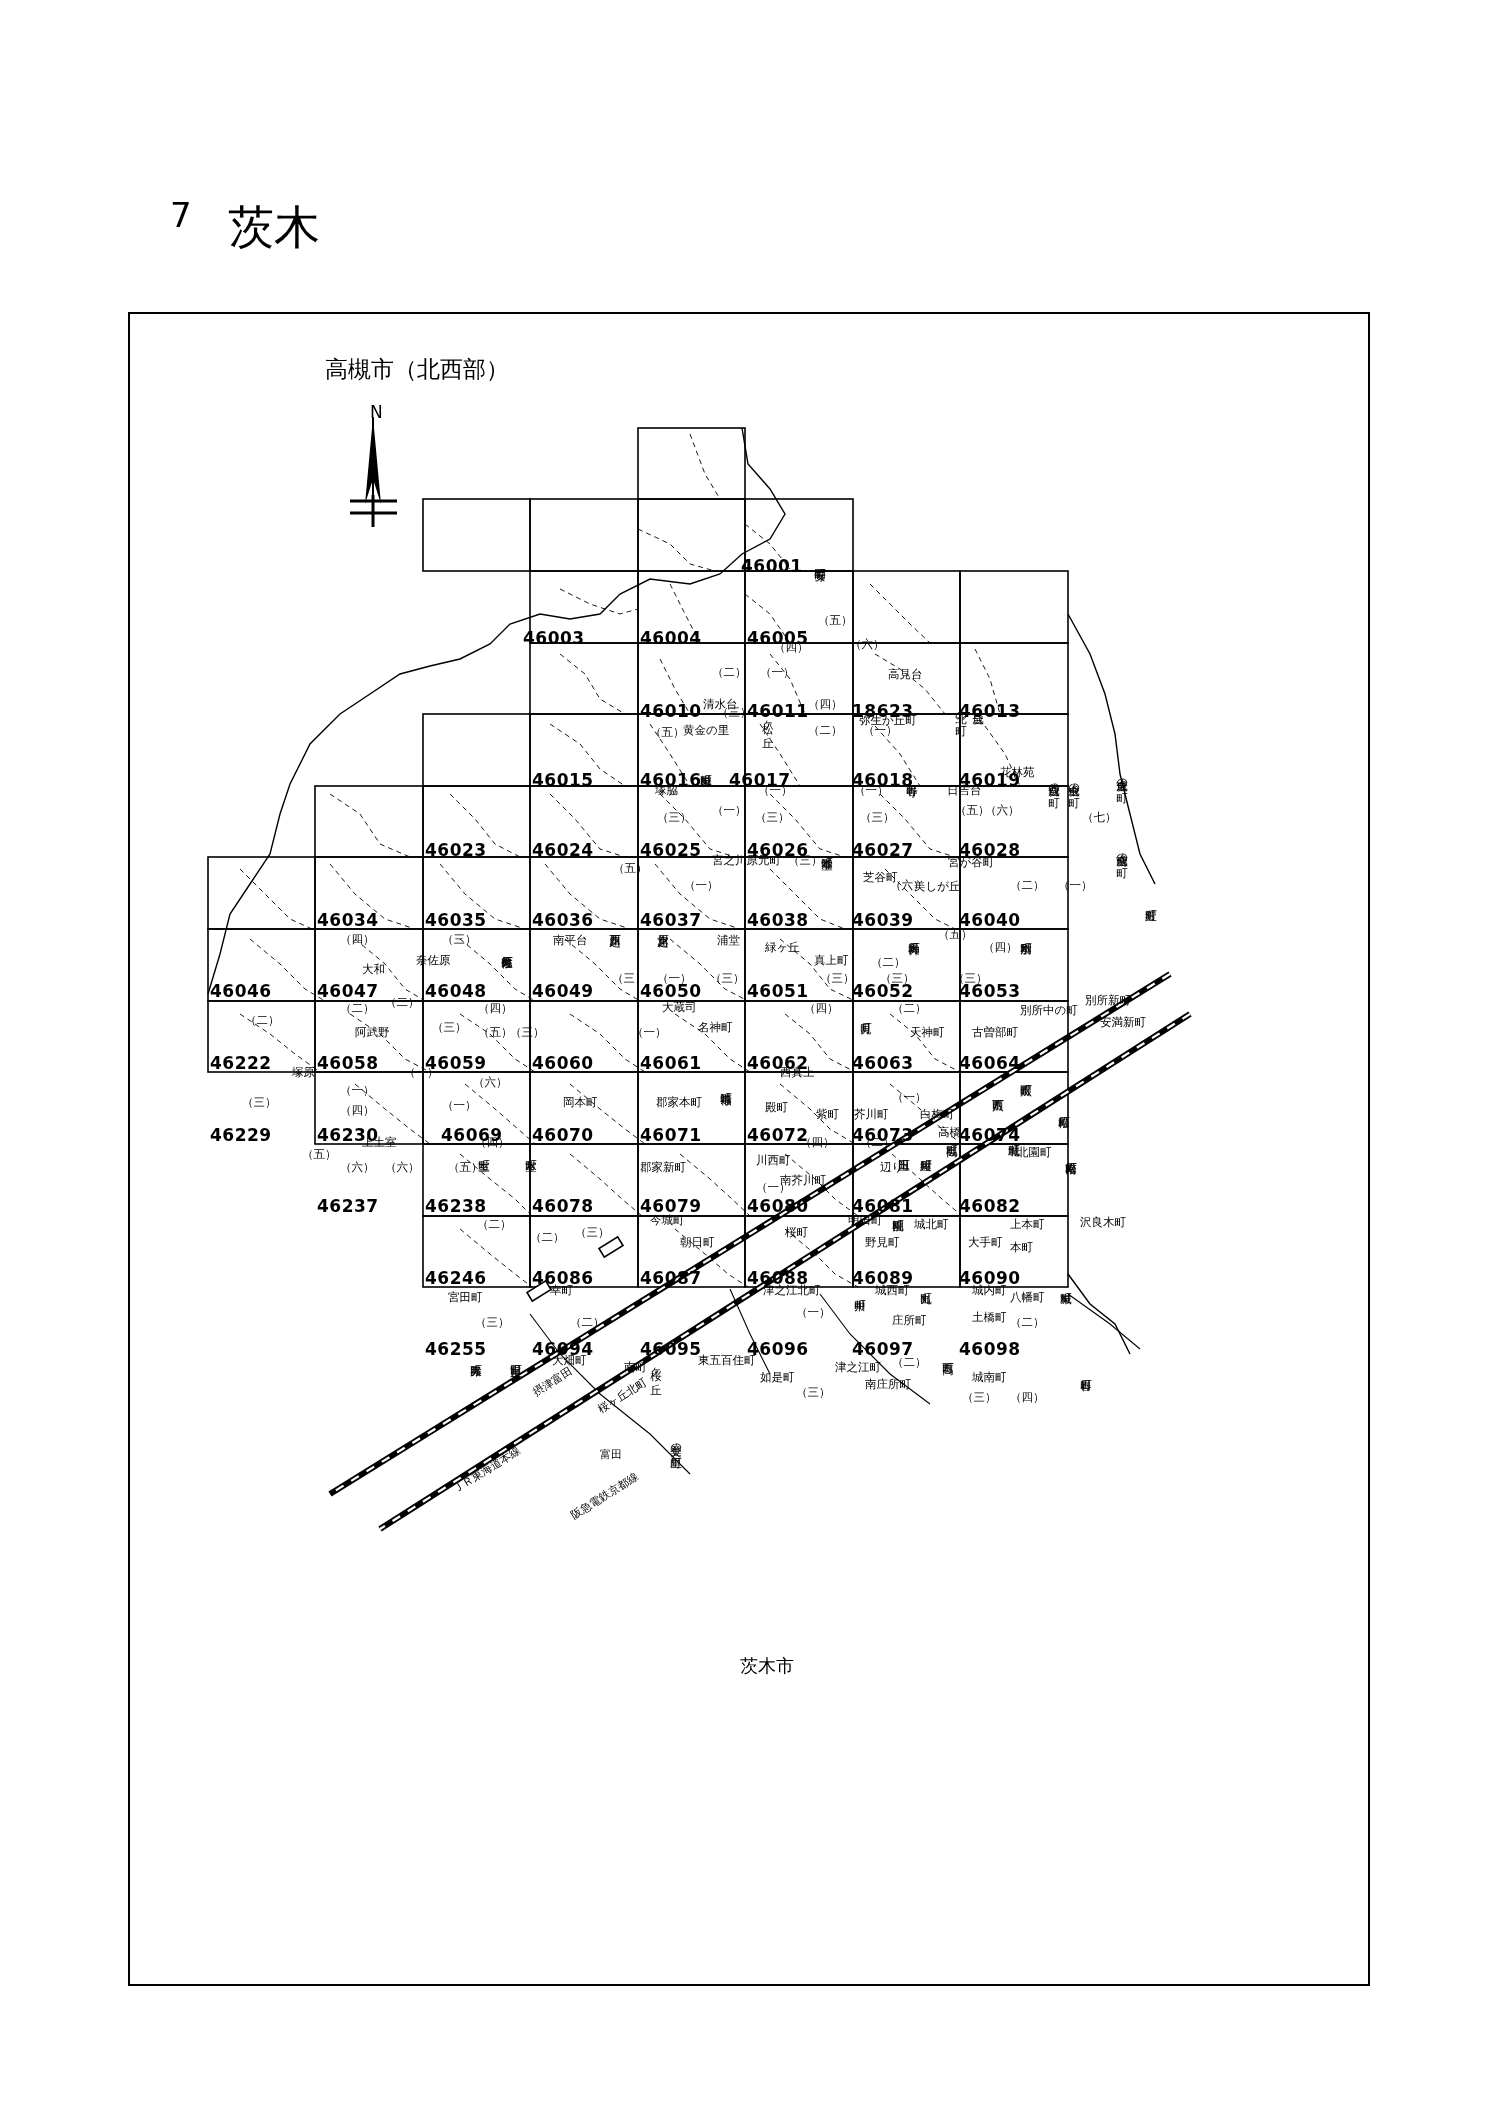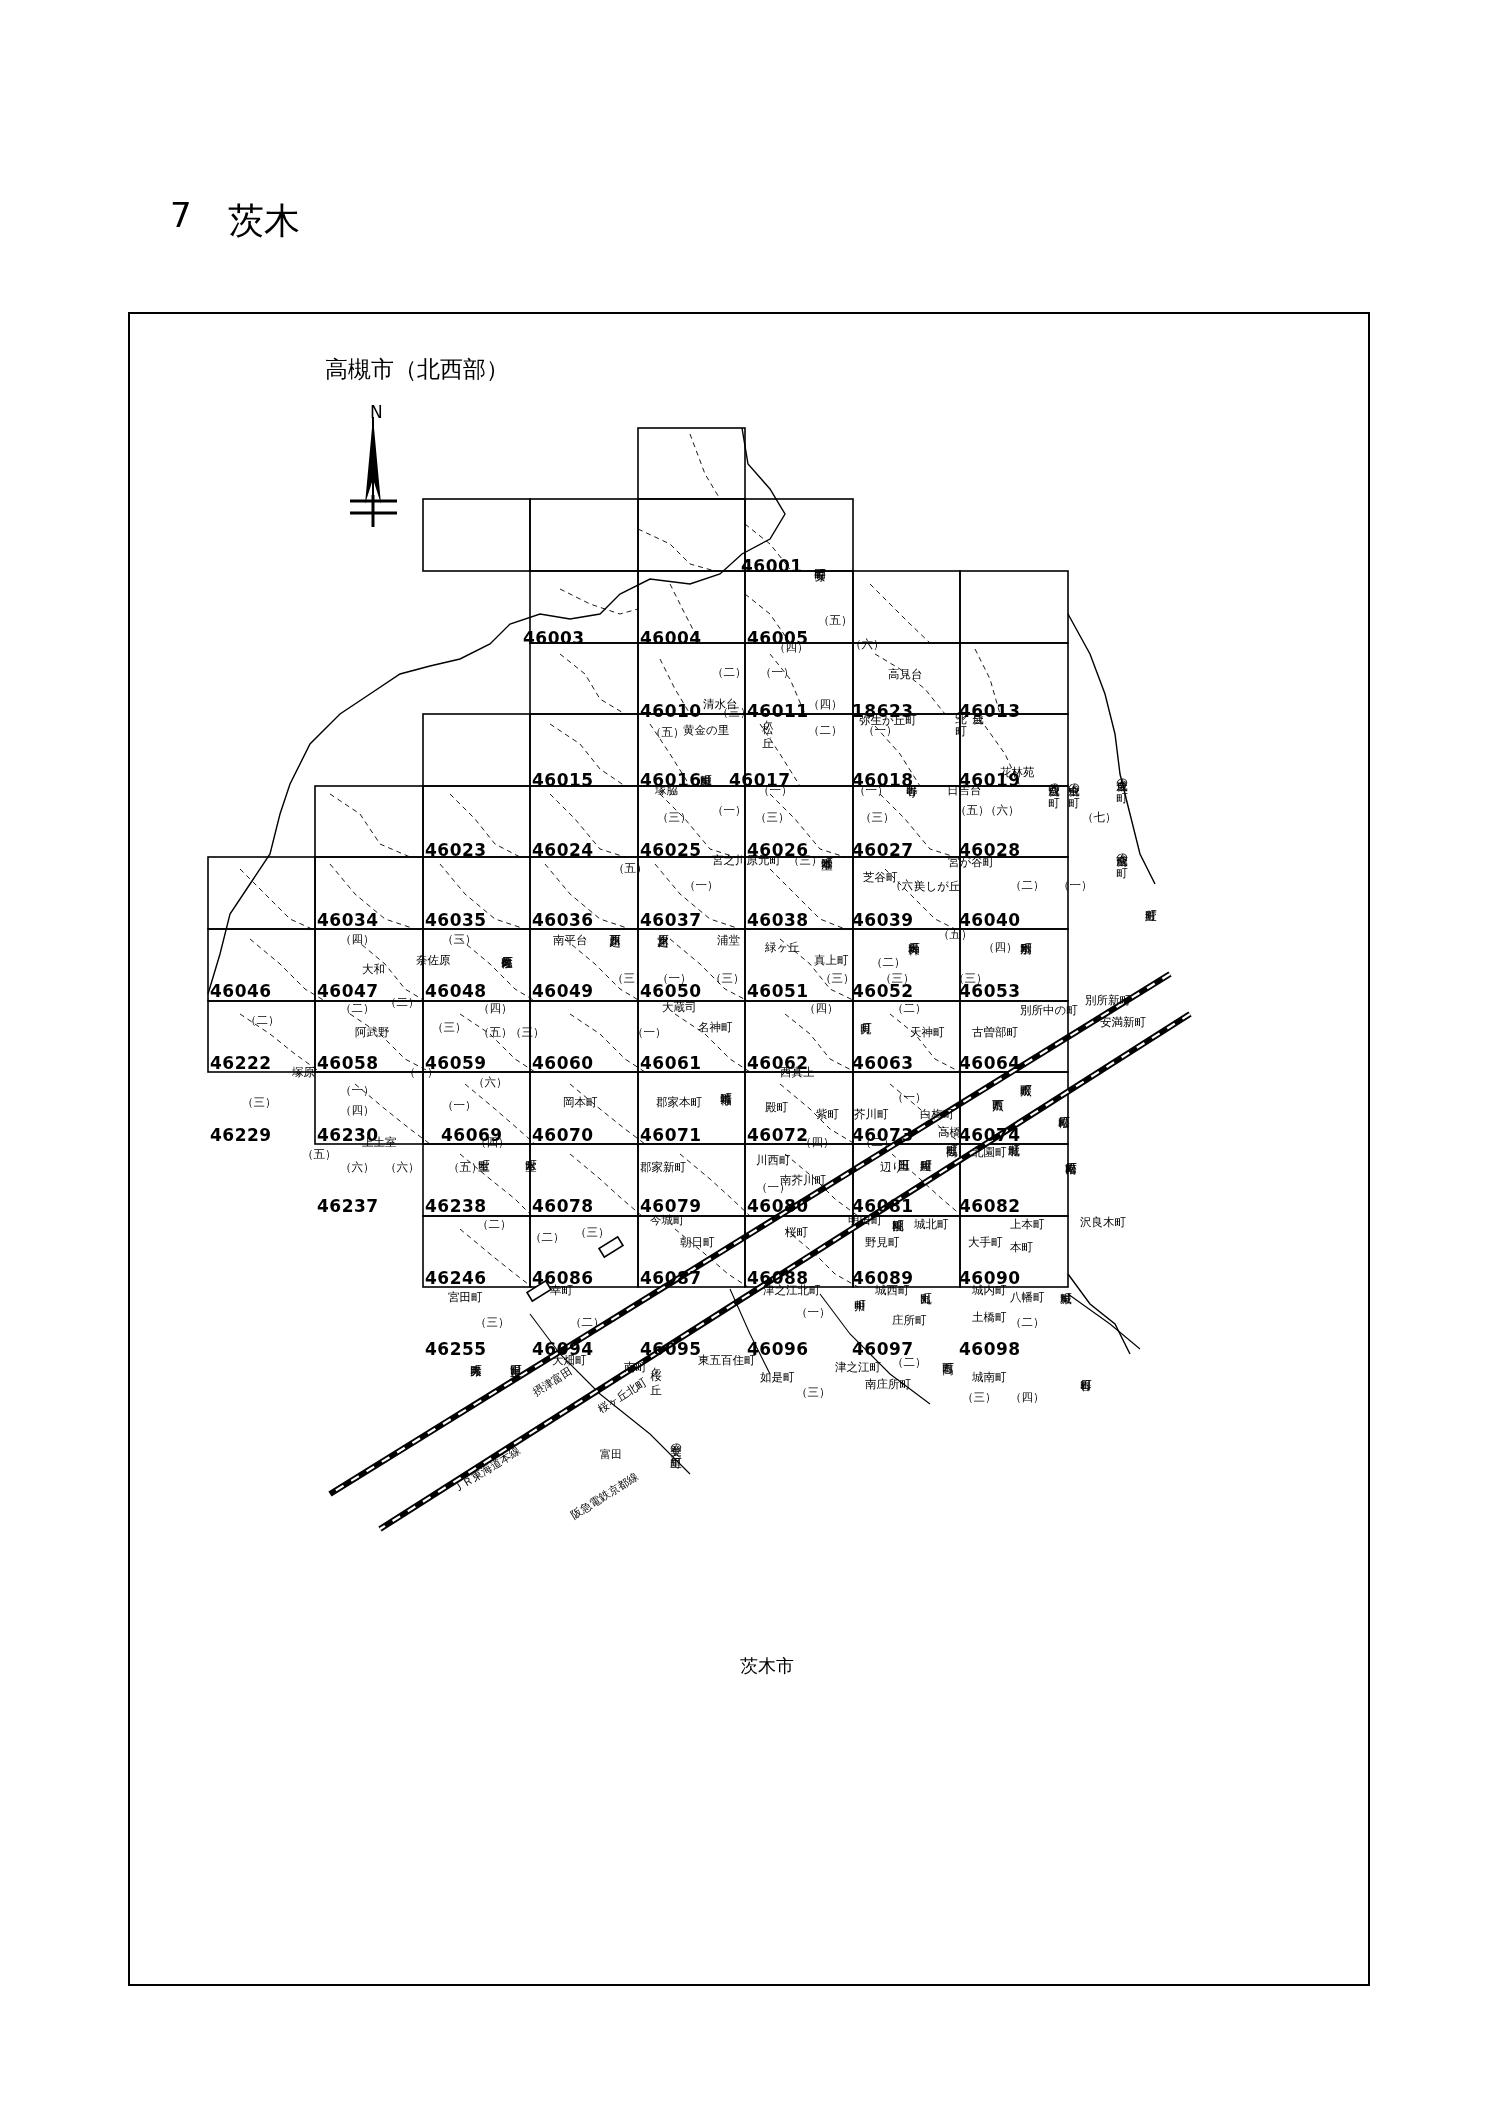--- a/index.html
+++ b/index.html
@@ -1,20 +1,20 @@
 <!DOCTYPE html>
 <html><head>
 <meta charset="utf-8">
 <style>
   html,body{margin:0;padding:0;background:#ffffff;}
   body{width:1500px;height:2121px;position:relative;font-family:"DejaVu Sans","Liberation Sans",sans-serif;color:#000;}
   .page{position:absolute;left:0;top:0;width:1500px;height:2121px;}
   #title-sakuin{position:absolute;left:480px;top:130px;font-size:42px;letter-spacing:48px;font-weight:500;}
   #title-number{position:absolute;left:170px;top:195px;font-size:34px;}
-  #title-name{position:absolute;left:228px;top:197px;font-size:36px;font-family:Liberation Serif, serif;}
+  #title-name{position:absolute;left:228px;top:197px;font-size:46px;font-family:Liberation Serif, serif;}
   .frame{position:absolute;left:128px;top:312px;width:1238px;height:1670px;border:2px solid #000;background:#fff;}
   #city-label{position:absolute;left:195px;top:40px;font-size:23px;}
   #compass{position:absolute;left:215px;top:95px;width:70px;height:120px;}
   #compass-n{position:absolute;left:240px;top:88px;font-size:17px;}
   #map-area{position:absolute;left:0;top:0;width:1238px;height:1670px;}
   #bottom-city{position:absolute;left:610px;top:1340px;font-size:18px;}
   .cellnum{position:absolute;font-size:17px;font-weight:600;letter-spacing:.5px;}
   .place{position:absolute;font-size:11.5px;line-height:1.05;}
   .place.v{writing-mode:vertical-rl;text-orientation:upright;}
   .rail{position:absolute;font-size:11px;}
@@ -412,21 +412,21 @@
         <div class="place" style="left: 626px; top: 840px;">川西町</div>
         <div class="place" style="left: 670px; top: 822px;">（四）</div>
         <div class="place" style="left: 650px; top: 860px;">南芥川町</div>
         <div class="place" style="left: 626px; top: 867px;">（一）</div>
         <div class="place" style="left: 730px; top: 822px;">（二）</div>
         <div class="place" style="left: 750px; top: 847px;">辺り</div>
         <div class="place v" style="left: 768px; top: 837px;">上田町</div>
         <div class="place v" style="left: 790px; top: 837px;">紺屋町</div>
         <div class="place v" style="left: 816px; top: 822px;">高槻町</div>
         <div class="place" style="left: 808px; top: 812px;">高橋</div>
-        <div class="place" style="left: 842px; top: 832px;">北園町</div>
+        <div class="place" style="left: 842px; top: 832px; padding-left: 45px;">北園町</div>
         <div class="place v" style="left: 878px; top: 822px;">城北町</div>
         <div class="place v" style="left: 935px; top: 840px;">南松原町</div>
         <div class="place" style="left: 347px; top: 904px;">（二）</div>
         <div class="place" style="left: 400px; top: 917px;">（二）</div>
         <div class="place" style="left: 445px; top: 912px;">（三）</div>
         <div class="place" style="left: 520px; top: 900px;">今城町</div>
         <div class="place" style="left: 550px; top: 922px;">朝日町</div>
         <div class="place" style="left: 655px; top: 912px;">桜町</div>
         <div class="place" style="left: 718px; top: 900px;">明田町</div>
         <div class="place" style="left: 735px; top: 922px;">野見町</div>

